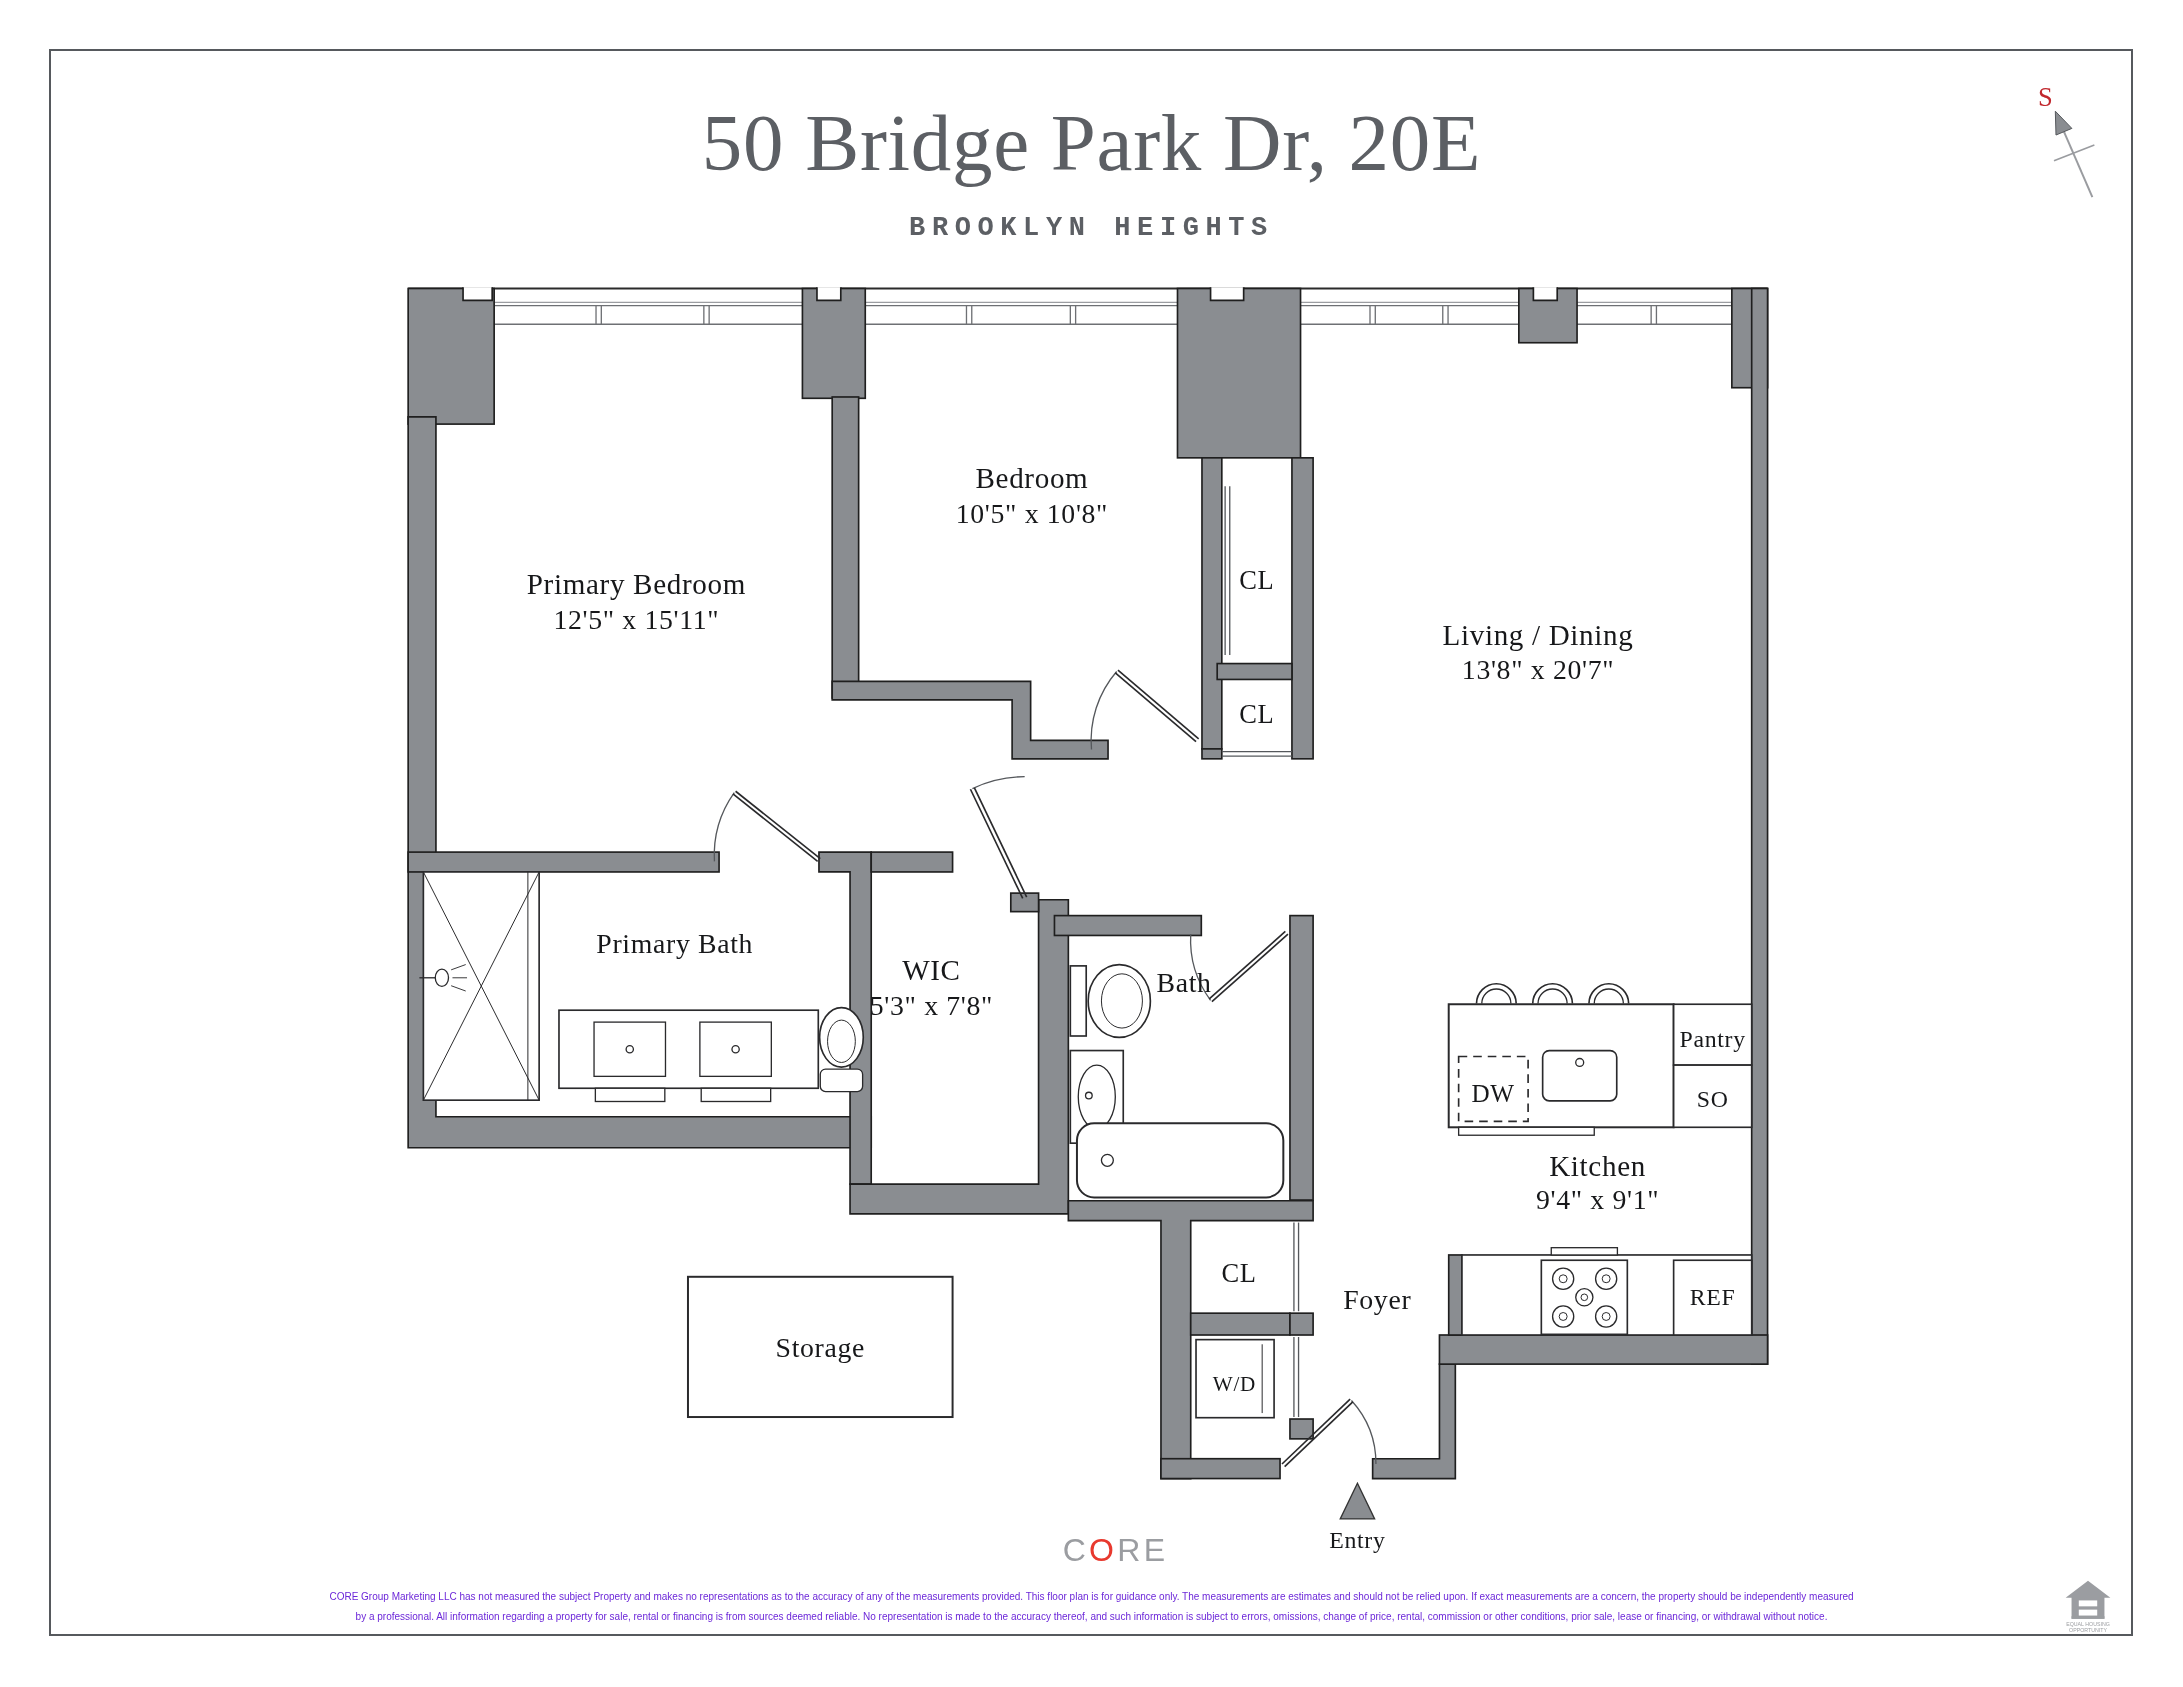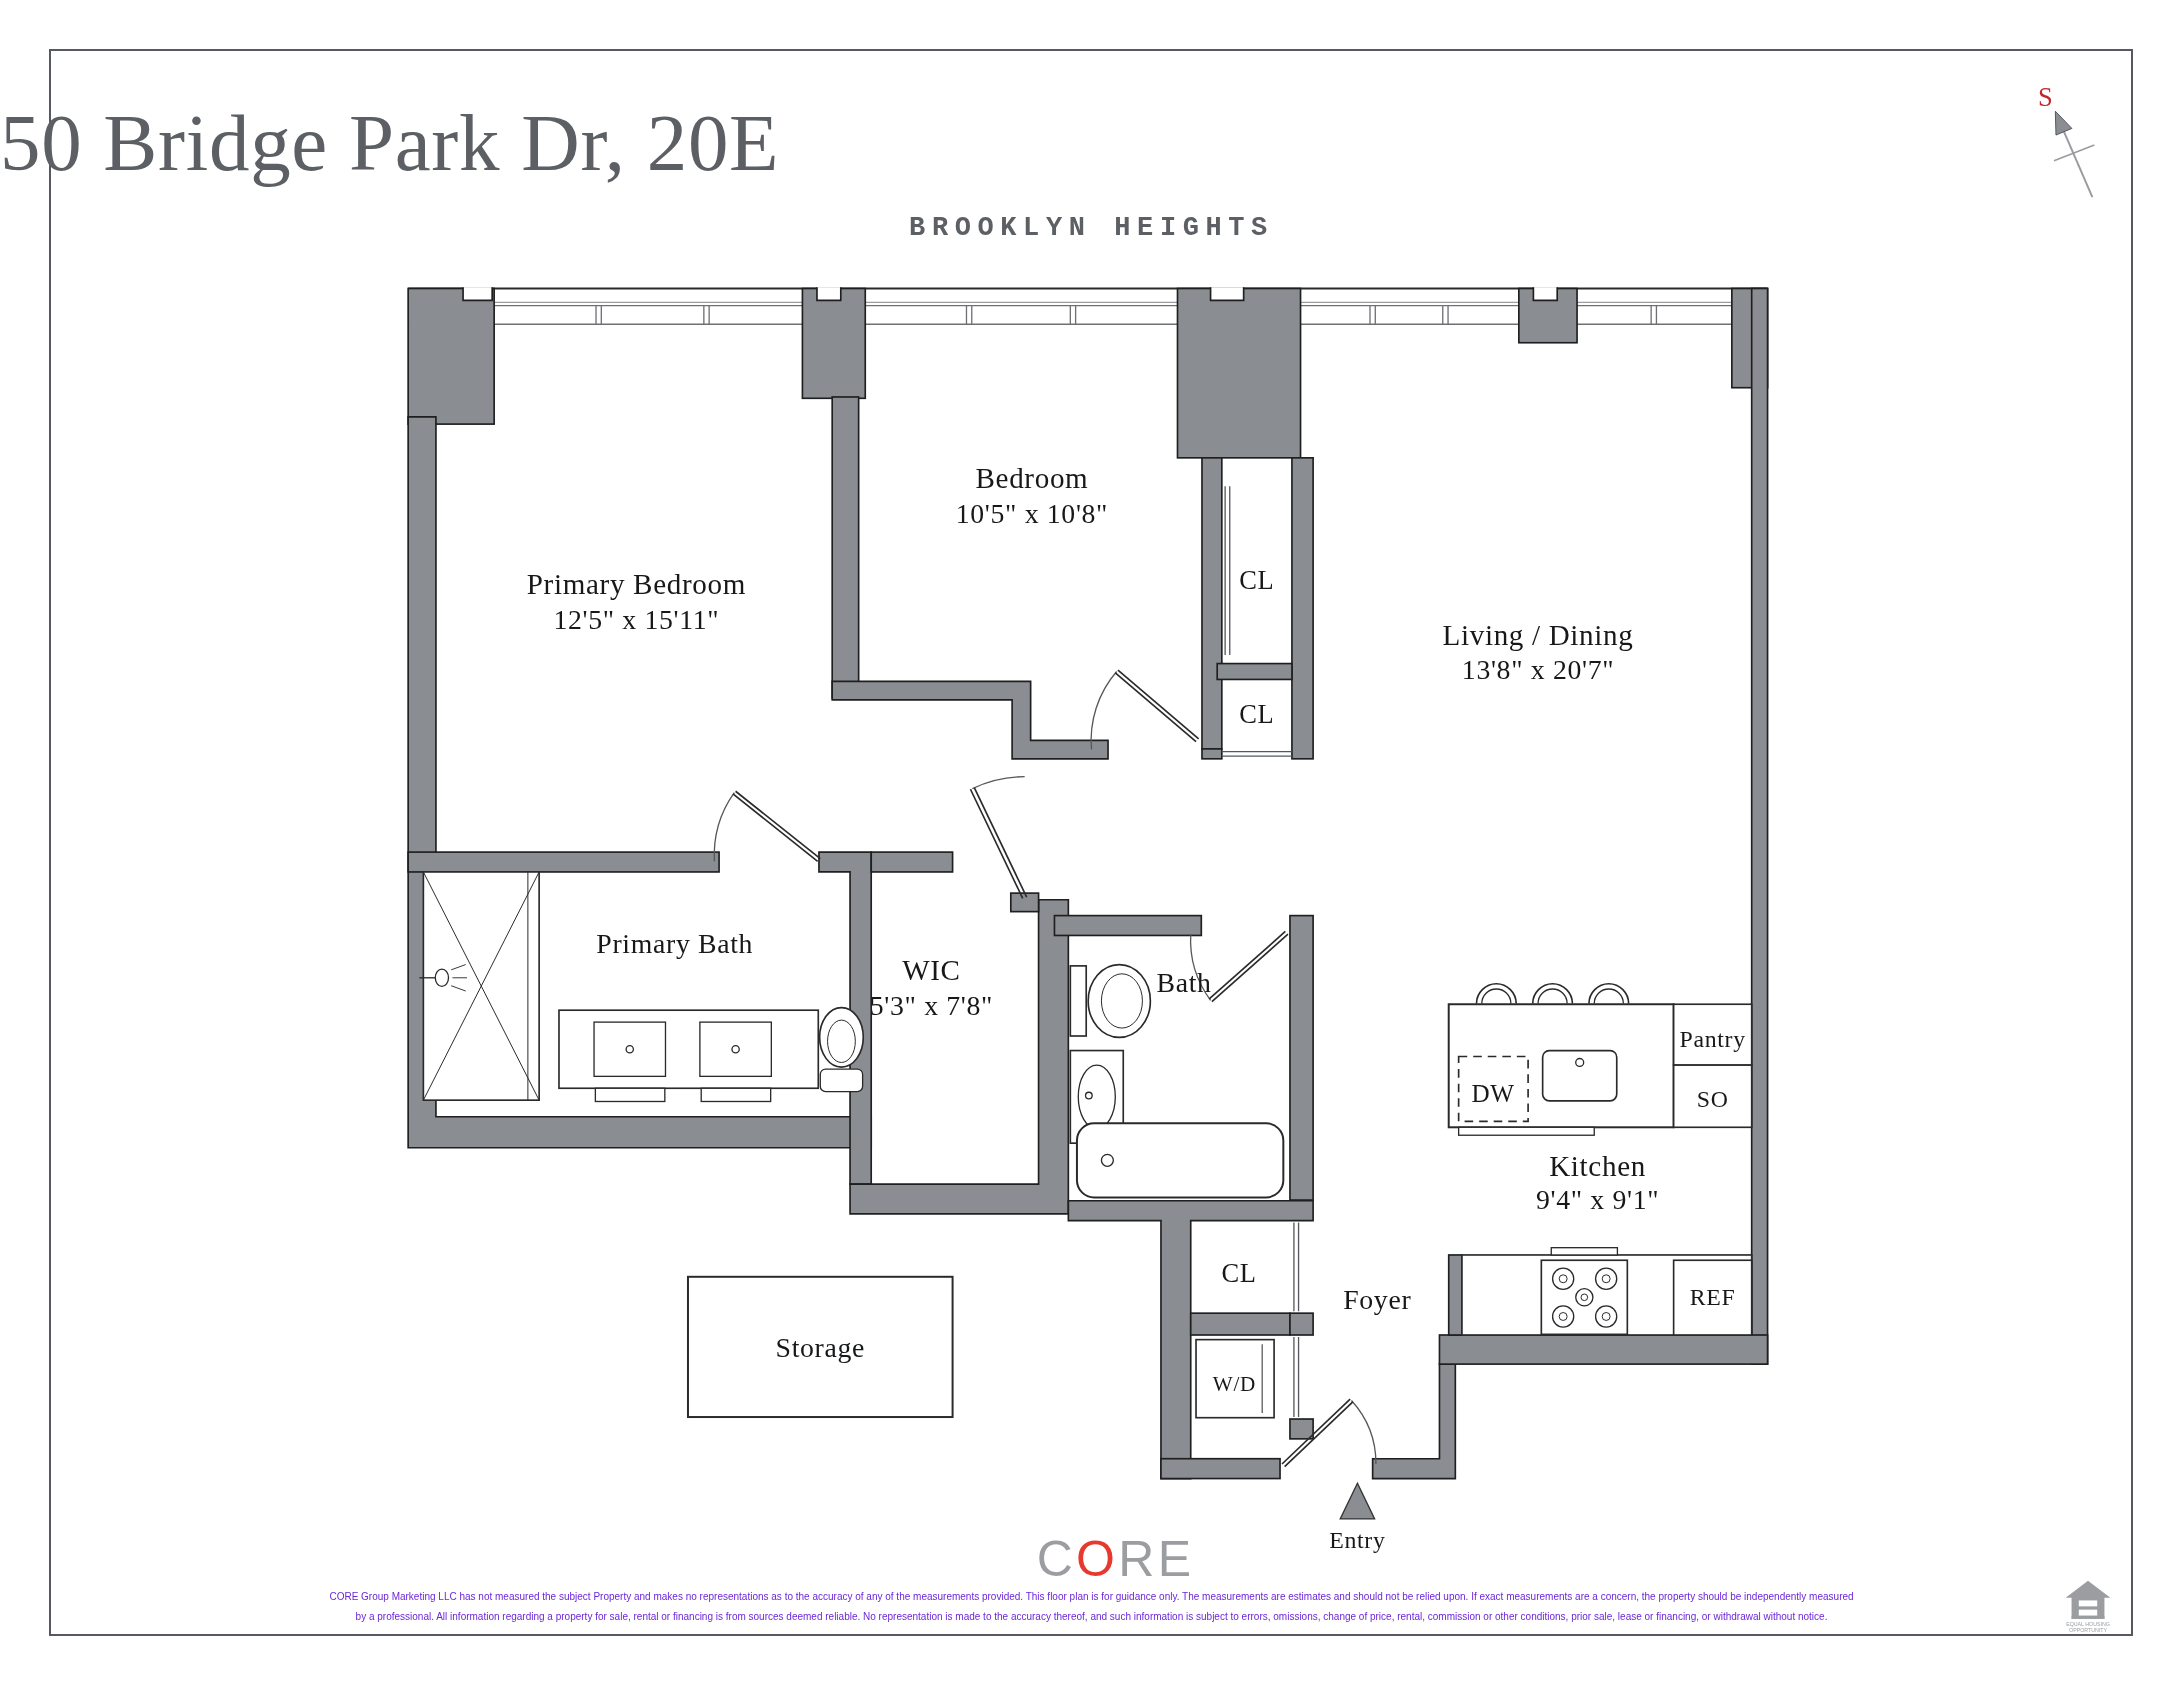--- a/index.html
+++ b/index.html
@@ -1,31 +1,31 @@
 <!DOCTYPE html>
 <html style="font-size:10.6px"><head>
 <meta charset="utf-8">
 <title>Floor Plan</title>
 <style>
   html,body{margin:0;padding:0;background:#ffffff;}
   #page{position:relative;width:2183px;height:1687px;background:#fff;overflow:hidden;
         font-family:"Liberation Sans",sans-serif;}
   #frame{position:absolute;left:49px;top:49px;width:2084px;height:1587px;
          border:2px solid #56595d;box-sizing:border-box;}
-  #title{position:absolute;top:99px;left:0;width:2183px;
+  #title{position:absolute;top:99px;left:0;width:2183px;text-align:center;
          font-family:"Liberation Serif",serif;font-size:81px;font-weight:400;
          color:#5c5f64;line-height:1.1;letter-spacing:0.7px;}
   #subtitle{position:absolute;top:213px;left:0;width:2183px;text-align:center;
          font-family:Liberation Mono, monospace;font-size:27px;font-weight:700;
          color:#5c5f64;letter-spacing:6.6px;}
   #plan-svg{position:absolute;left:0;top:0;}
   .roomname,.roomdims{font-family:"Liberation Serif",serif;fill:#17181a;}
   #footer-brand{position:absolute;top:1534px;left:0;width:2183px;display:flex;
          justify-content:center;align-items:baseline;gap:17px;}
-  #logo{font-family:"Liberation Sans",sans-serif;font-size:50px;font-weight:400;
+  #logo{font-family:"Liberation Sans",sans-serif;font-size:32px;font-weight:400;
         letter-spacing:3.3px;color:#9b9da1;line-height:1;margin-left:48px;}
   #logo .o{color:#e8392e;}
   #address{font-family:"Liberation Sans",sans-serif;font-size:22px;color:#55585c;
         letter-spacing:0.3px;}
   #disclaimer{position:absolute;top:1587px;left:99px;width:1985px;text-align:center;
         font-size:10px;line-height:20px;color:#6d28d9;}
   #eho{position:absolute;left:2063px;top:1579px;}
 </style>
 </head>
 <body>

